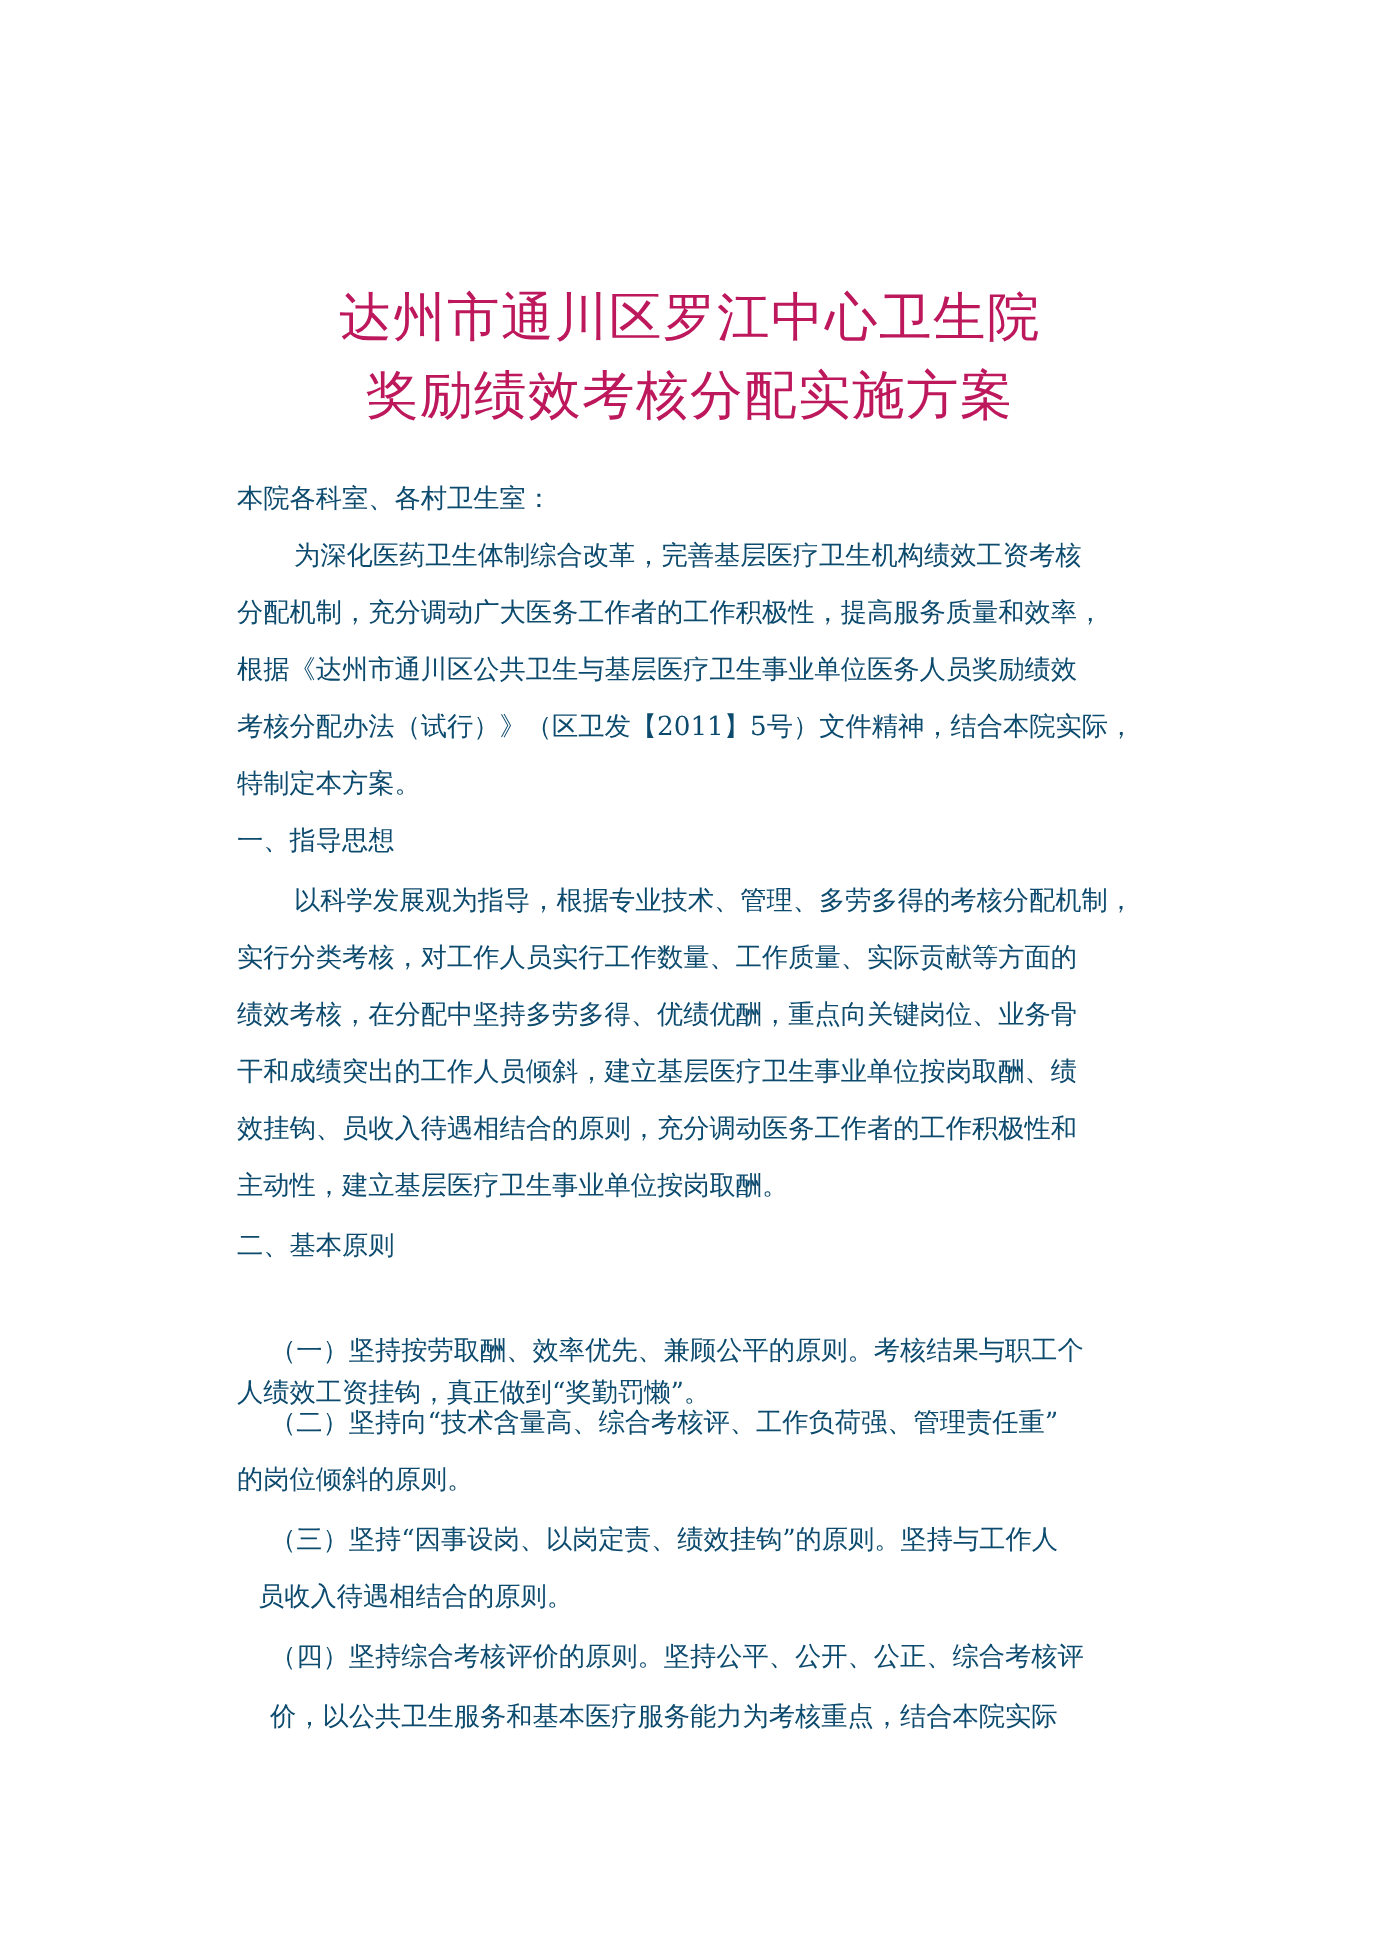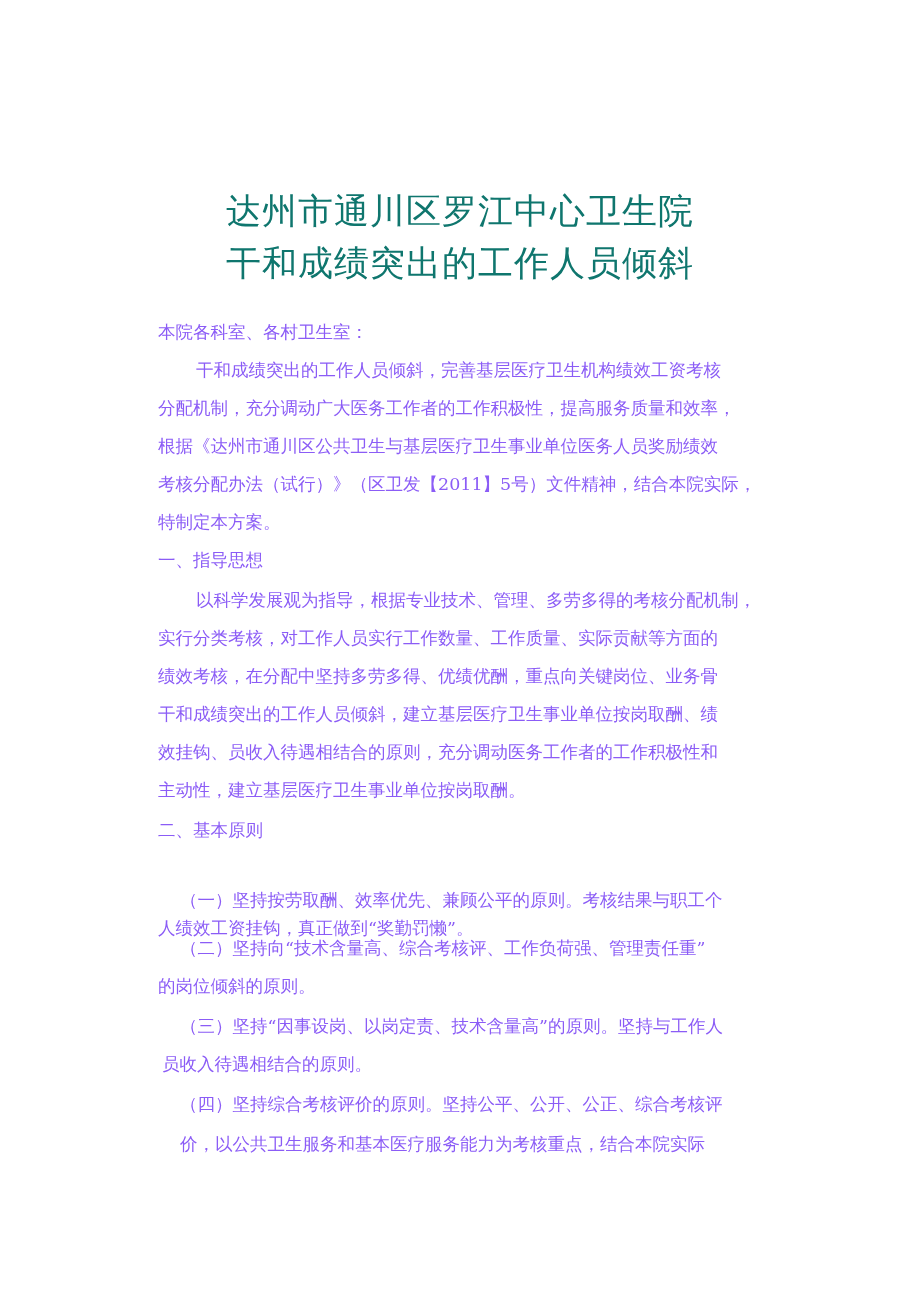--- a/index.html
+++ b/index.html
@@ -1,32 +1,32 @@
 <!DOCTYPE html>
 <html><head>
 <meta charset="utf-8">
 <style>
   html, body { margin: 0; padding: 0; background: #ffffff; }
   body { width: 920px; height: 1300px; position: relative; overflow: hidden;
          font-family: "DejaVu Serif", "Liberation Serif", serif; color: #111; }
   .title { position: absolute; left: 0; width: 920px; text-align: center;
            font-family: "DejaVu Sans", "Liberation Sans", sans-serif;
-           font-size: 35px; letter-spacing: 1px; color: #0f766e; }
-  .line { position: absolute; font-size: 17.5px; white-space: nowrap; color: #8b5cf6; }
+           font-size: 35px; letter-spacing: 1px; color: #be185d; }
+  .line { position: absolute; font-size: 17.5px; white-space: nowrap; color: #0c4a6e; }
 </style>
 </head>
 <body>
 
 <div>
   <div class="title" style="top:188px">达州市通川区罗江中心卫生院</div>
-  <div class="title" style="top:240px">干和成绩突出的工作人员倾斜</div>
+  <div class="title" style="top:240px">奖励绩效考核分配实施方案</div>
 
   <div class="line" style="left:158px; top:320px">本院各科室、各村卫生室：</div>
 
-  <div class="line" style="left:196px; top:358px">干和成绩突出的工作人员倾斜，完善基层医疗卫生机构绩效工资考核</div>
+  <div class="line" style="left:196px; top:358px">为深化医药卫生体制综合改革，完善基层医疗卫生机构绩效工资考核</div>
   <div class="line" style="left:158px; top:396px">分配机制，充分调动广大医务工作者的工作积极性，提高服务质量和效率，</div>
   <div class="line" style="left:158px; top:434px">根据《达州市通川区公共卫生与基层医疗卫生事业单位医务人员奖励绩效</div>
   <div class="line" style="left:158px; top:472px">考核分配办法（试行）》（区卫发【2011】5号）文件精神，结合本院实际，</div>
   <div class="line" style="left:158px; top:510px">特制定本方案。</div>
 
   <div class="line" style="left:158px; top:548px">一、指导思想</div>
 
   <div class="line" style="left:196px; top:588px">以科学发展观为指导，根据专业技术、管理、多劳多得的考核分配机制，</div>
   <div class="line" style="left:158px; top:626px">实行分类考核，对工作人员实行工作数量、工作质量、实际贡献等方面的</div>
   <div class="line" style="left:158px; top:664px">绩效考核，在分配中坚持多劳多得、优绩优酬，重点向关键岗位、业务骨</div>
@@ -35,18 +35,18 @@
   <div class="line" style="left:158px; top:778px">主动性，建立基层医疗卫生事业单位按岗取酬。</div>
 
   <div class="line" style="left:158px; top:818px">二、基本原则</div>
 
   <div class="line" style="left:180px; top:888px">（一）坚持按劳取酬、效率优先、兼顾公平的原则。考核结果与职工个</div>
   <div class="line" style="left:158px; top:916px">人绩效工资挂钩，真正做到“奖勤罚懒”。</div>
 
   <div class="line" style="left:180px; top:936px">（二）坚持向“技术含量高、综合考核评、工作负荷强、管理责任重”</div>
   <div class="line" style="left:158px; top:974px">的岗位倾斜的原则。</div>
 
-  <div class="line" style="left:180px; top:1014px">（三）坚持“因事设岗、以岗定责、技术含量高”的原则。坚持与工作人</div>
-  <div class="line" style="left:162px; top:1052px">员收入待遇相结合的原则。</div>
+  <div class="line" style="left:180px; top:1014px">（三）坚持“因事设岗、以岗定责、绩效挂钩”的原则。坚持与工作人</div>
+  <div class="line" style="left:172px; top:1052px">员收入待遇相结合的原则。</div>
 
   <div class="line" style="left:180px; top:1092px">（四）坚持综合考核评价的原则。坚持公平、公开、公正、综合考核评</div>
   <div class="line" style="left:180px; top:1132px">价，以公共卫生服务和基本医疗服务能力为考核重点，结合本院实际</div>
 </div>
 
 </body></html>

